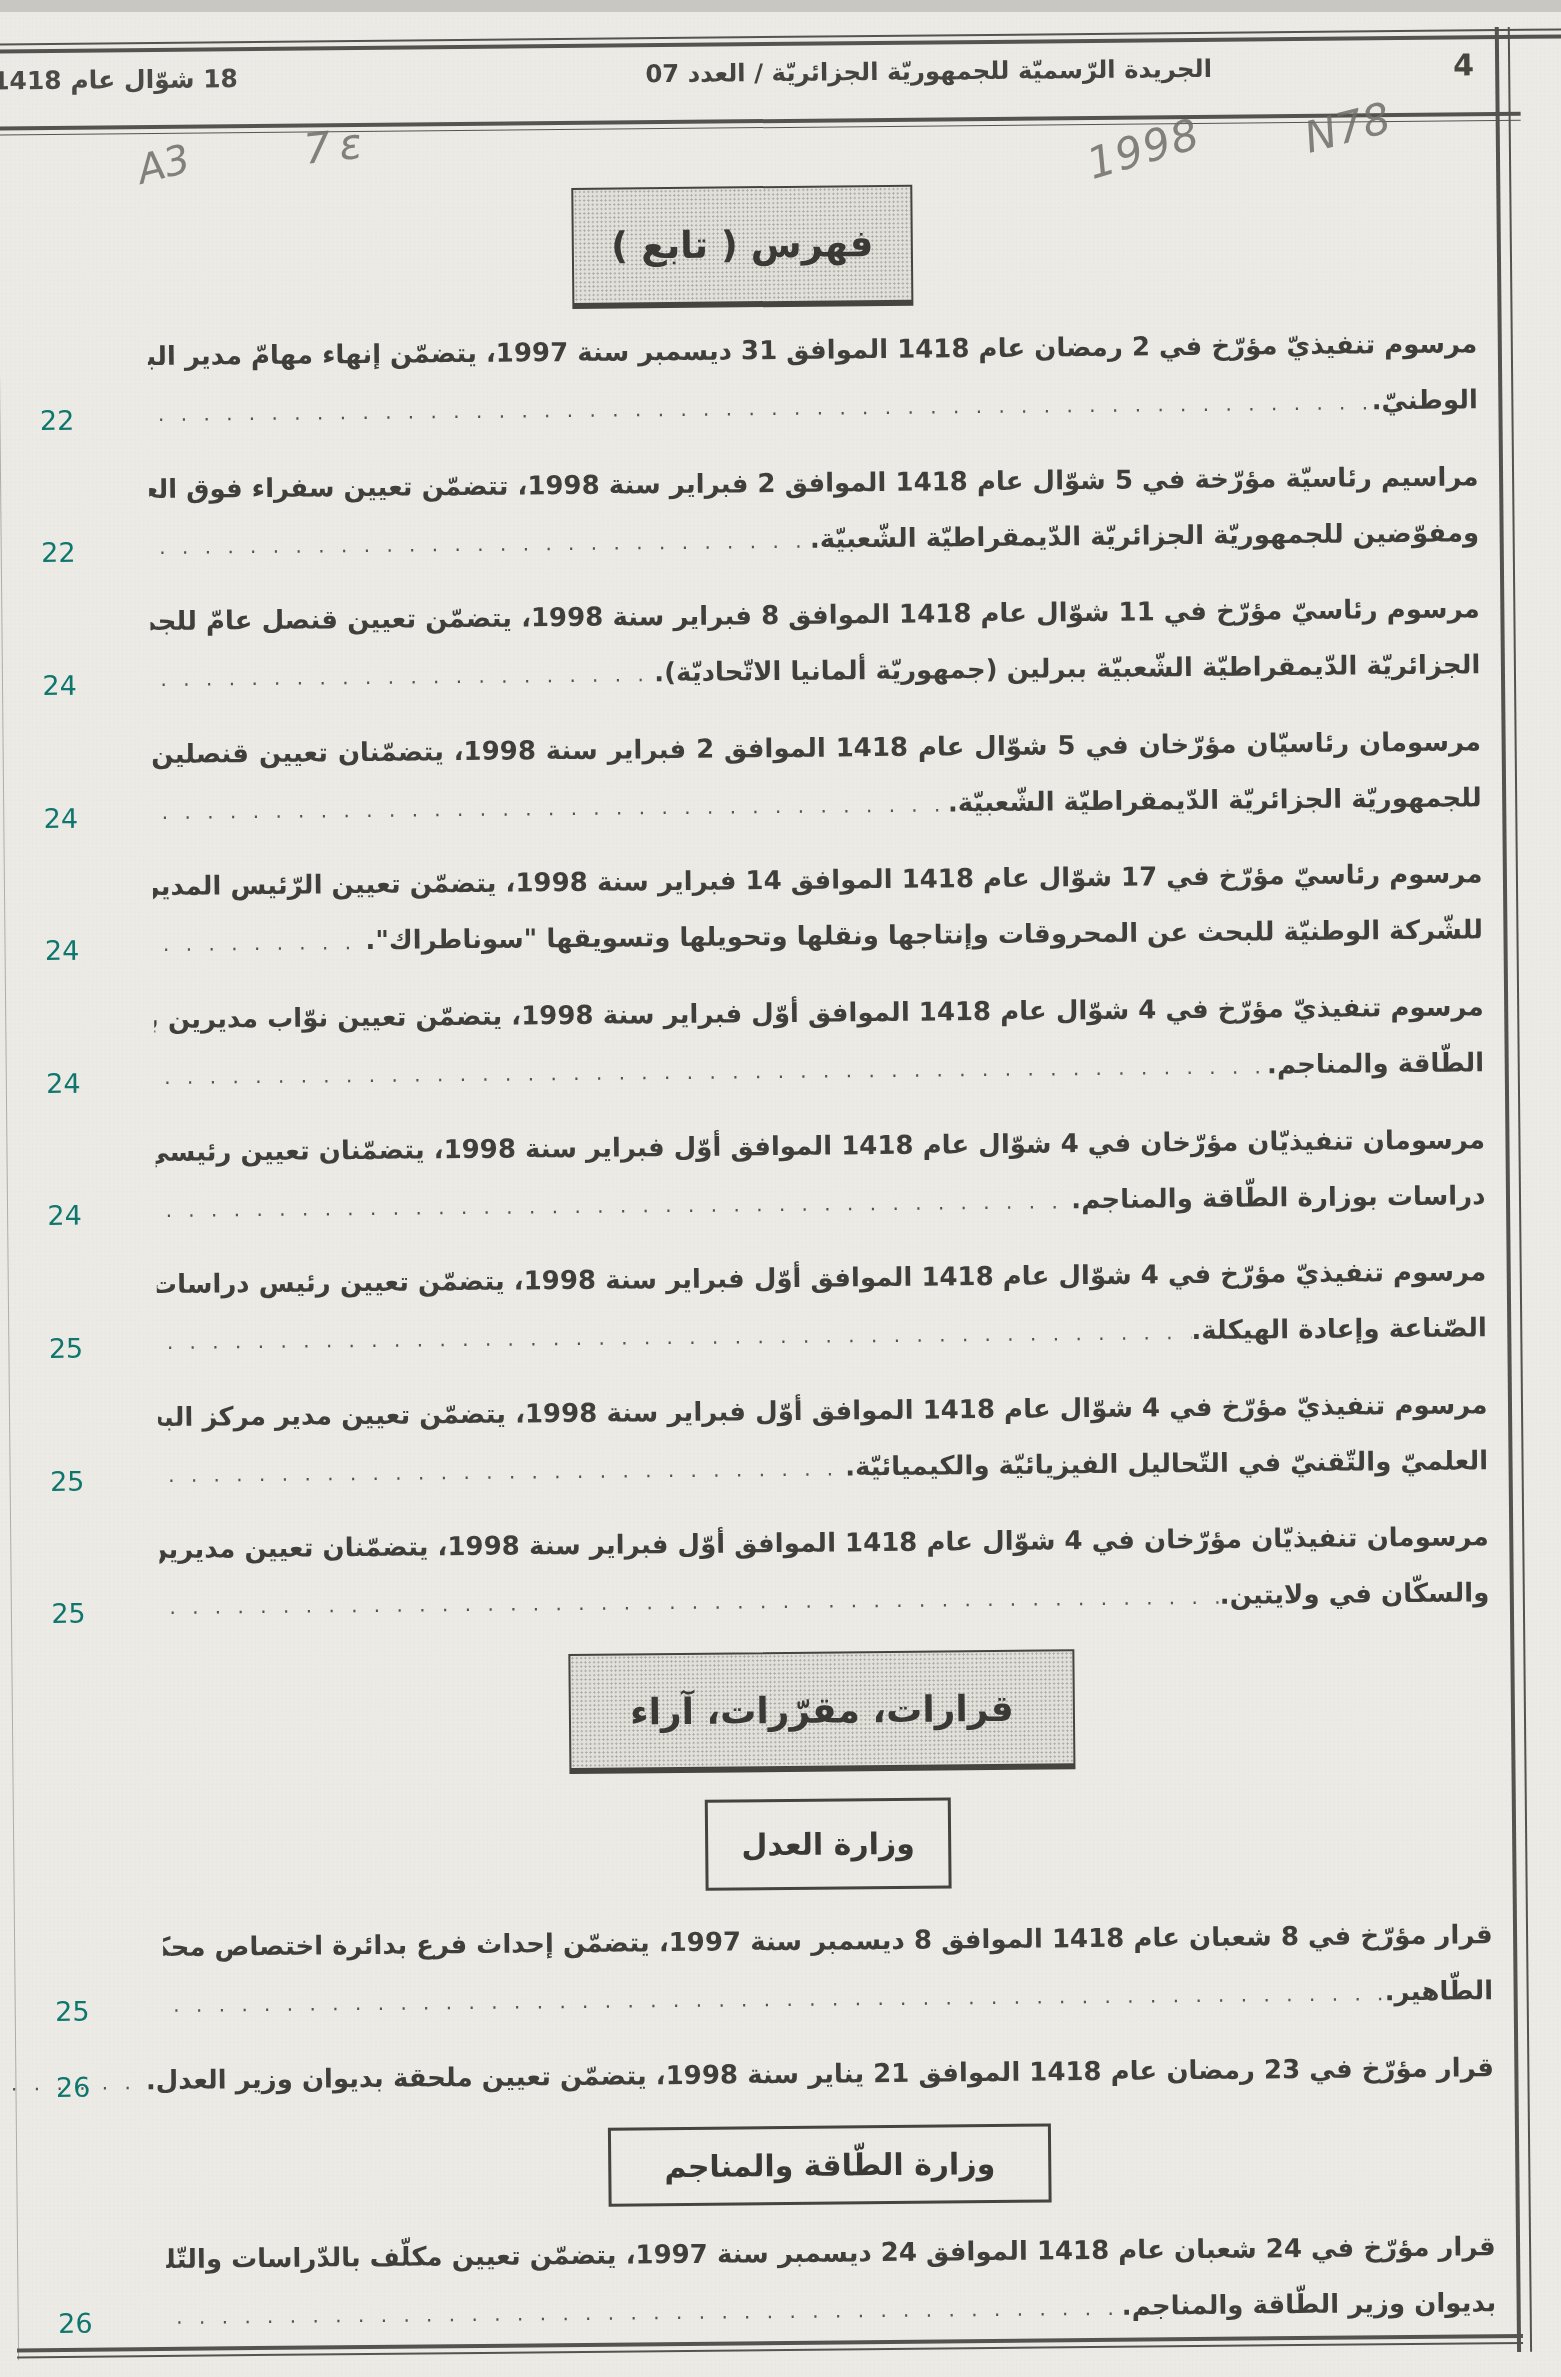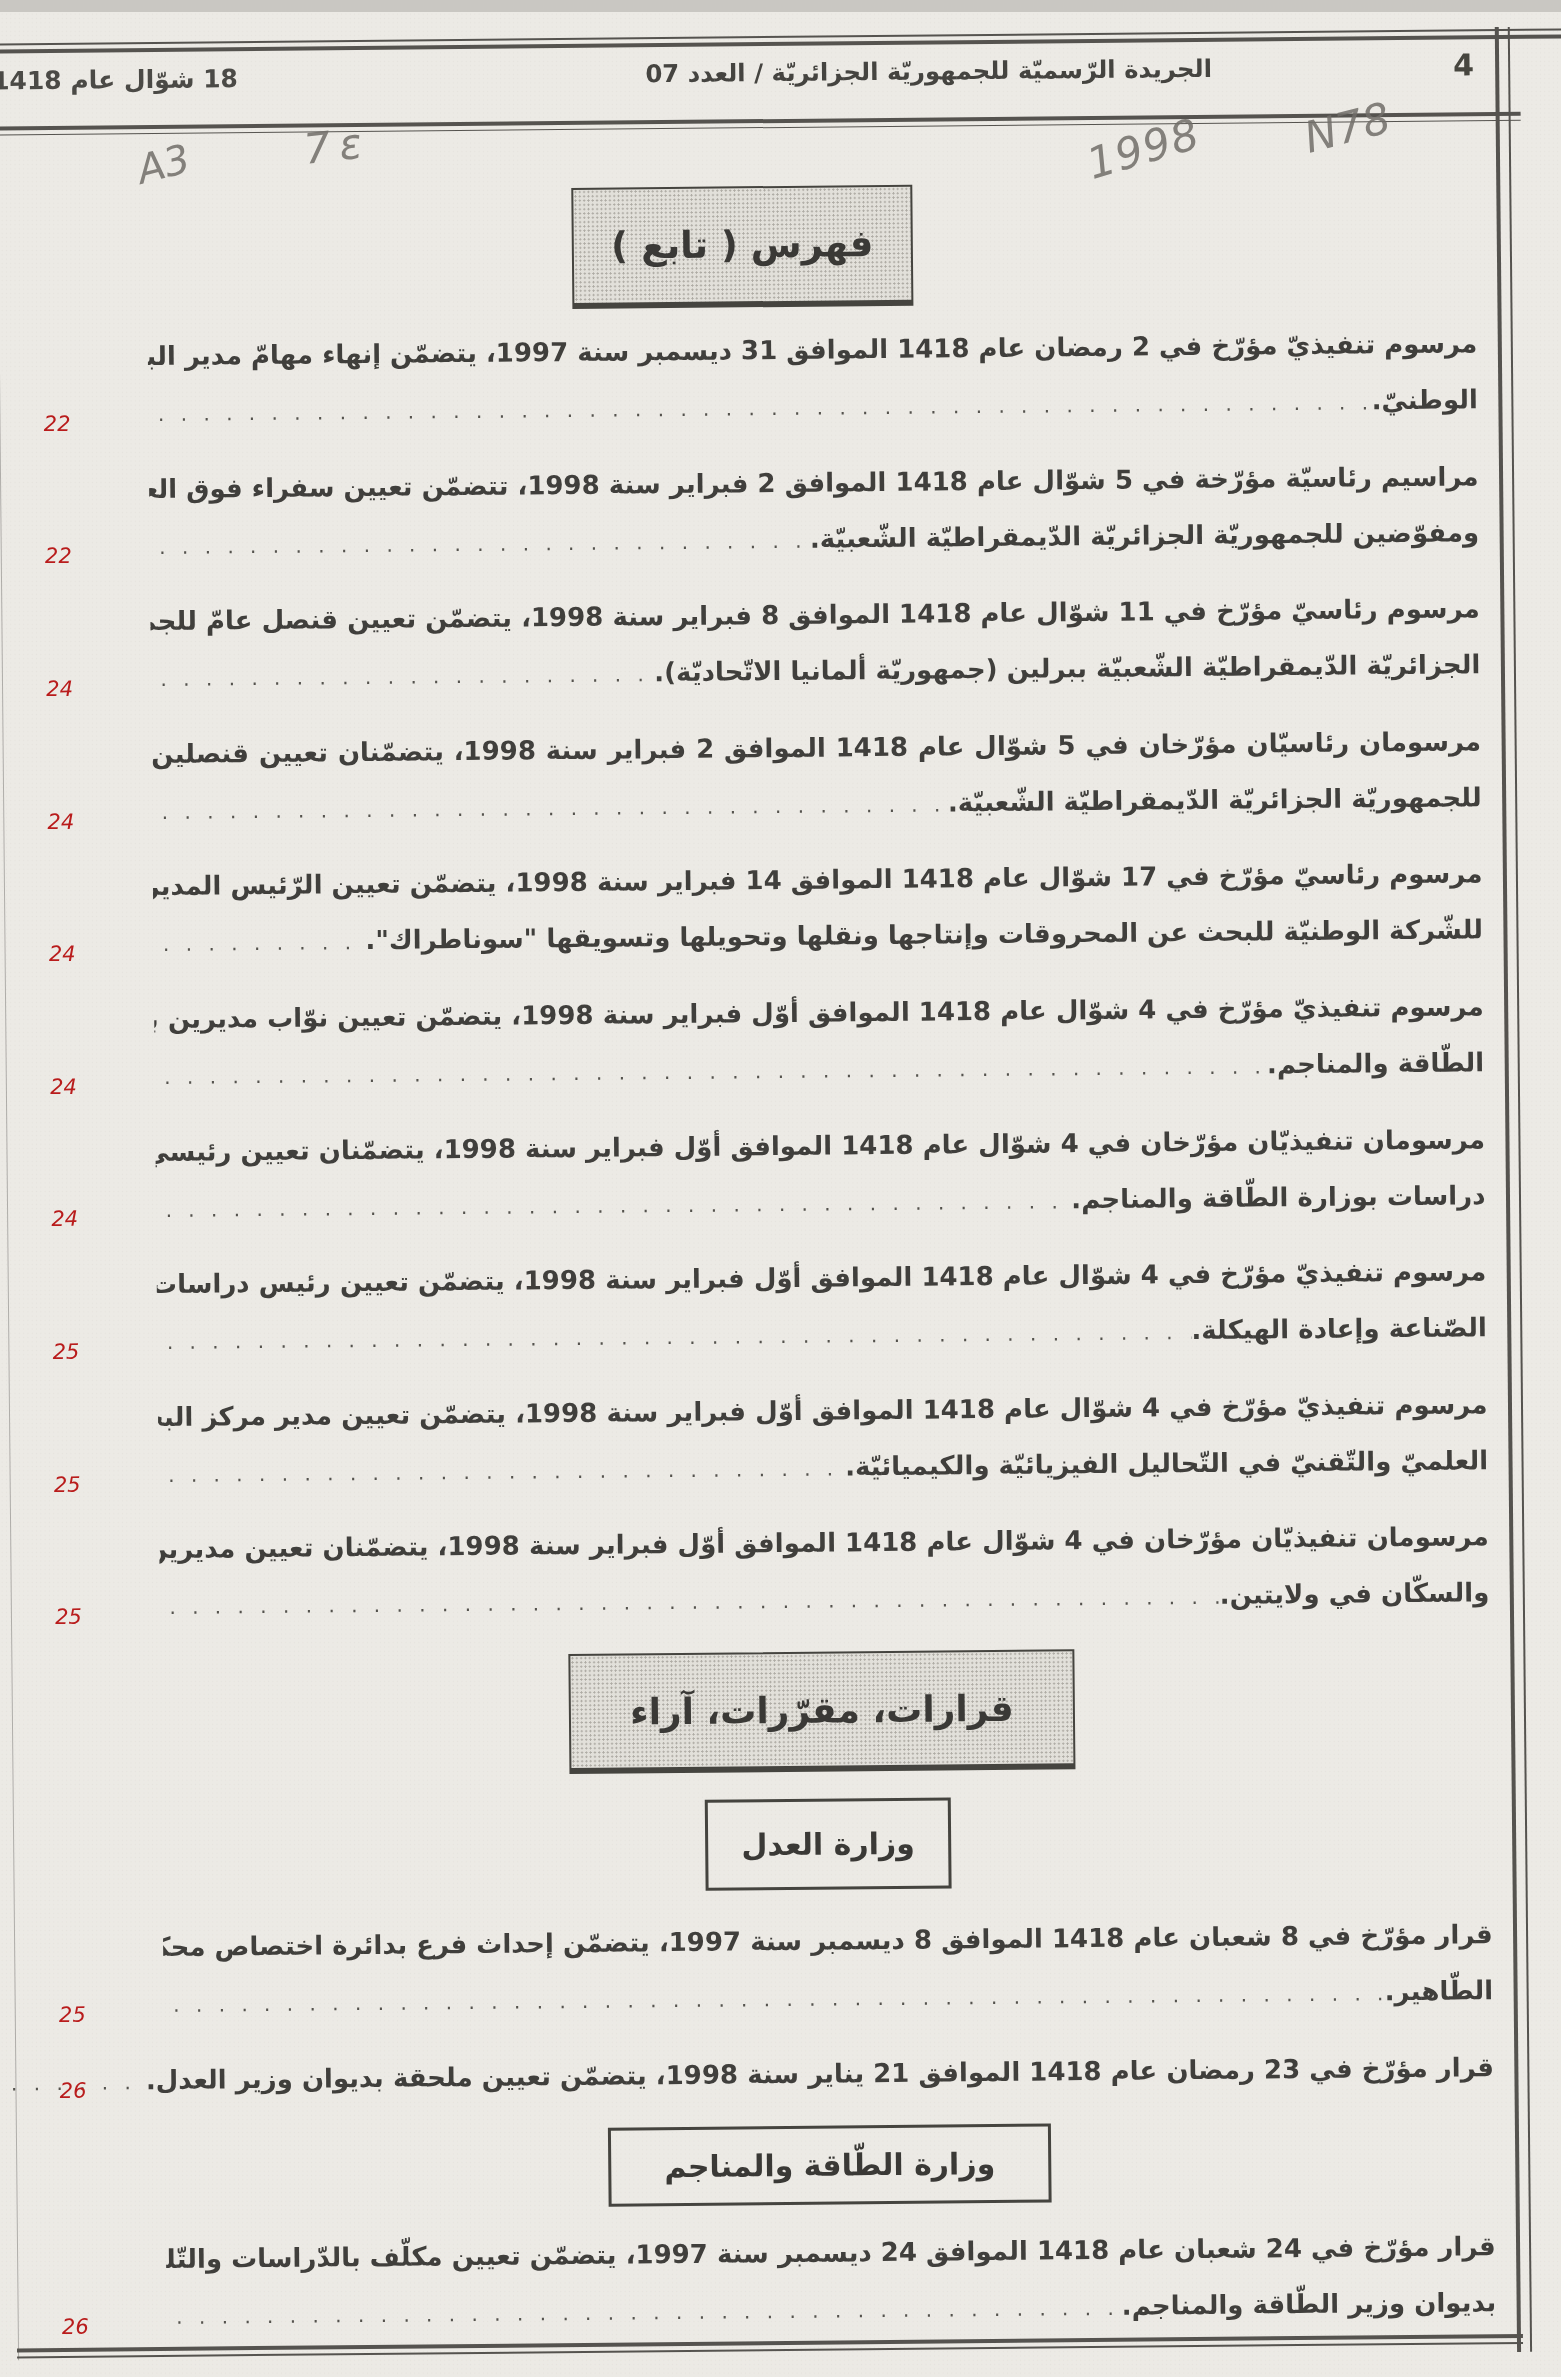--- a/index.html
+++ b/index.html
@@ -67,21 +67,21 @@
     text-align:justify;text-align-last:justify;
   }
   .eline2{display:flex;align-items:baseline;direction:rtl;font-size:26px;font-weight:bold;color:#403f3c;line-height:56px;}
   .etext2{white-space:nowrap;}
   .dots{
     flex:1 1 auto;overflow:hidden;white-space:nowrap;direction:ltr;text-align:left;
     font-weight:400;font-size:20px;letter-spacing:5px;color:#54524d;padding:0 10px;
   }
   .dots.short{flex:0 0 auto;padding-left:4.3px;}
   .spacer{flex:1 1 auto;}
-  .pagenum{position:absolute;left:8.6px;bottom:7.2px;width:69px;text-align:center;font-size:21px;font-weight:400;color:#b91c1c;direction:ltr;font-style:italic;}
+  .pagenum{position:absolute;left:8.6px;bottom:7.2px;width:69px;text-align:center;font-size:27px;font-weight:400;color:#0f766e;direction:ltr;}
 </style>
 </head>
 <body>
 
 <div class="page">
   <div class="tilt">
 
     <div class="rule hr-top-a"></div>
     <div class="rule hr-top-b"></div>
     <div class="rule hr-band-a"></div>

